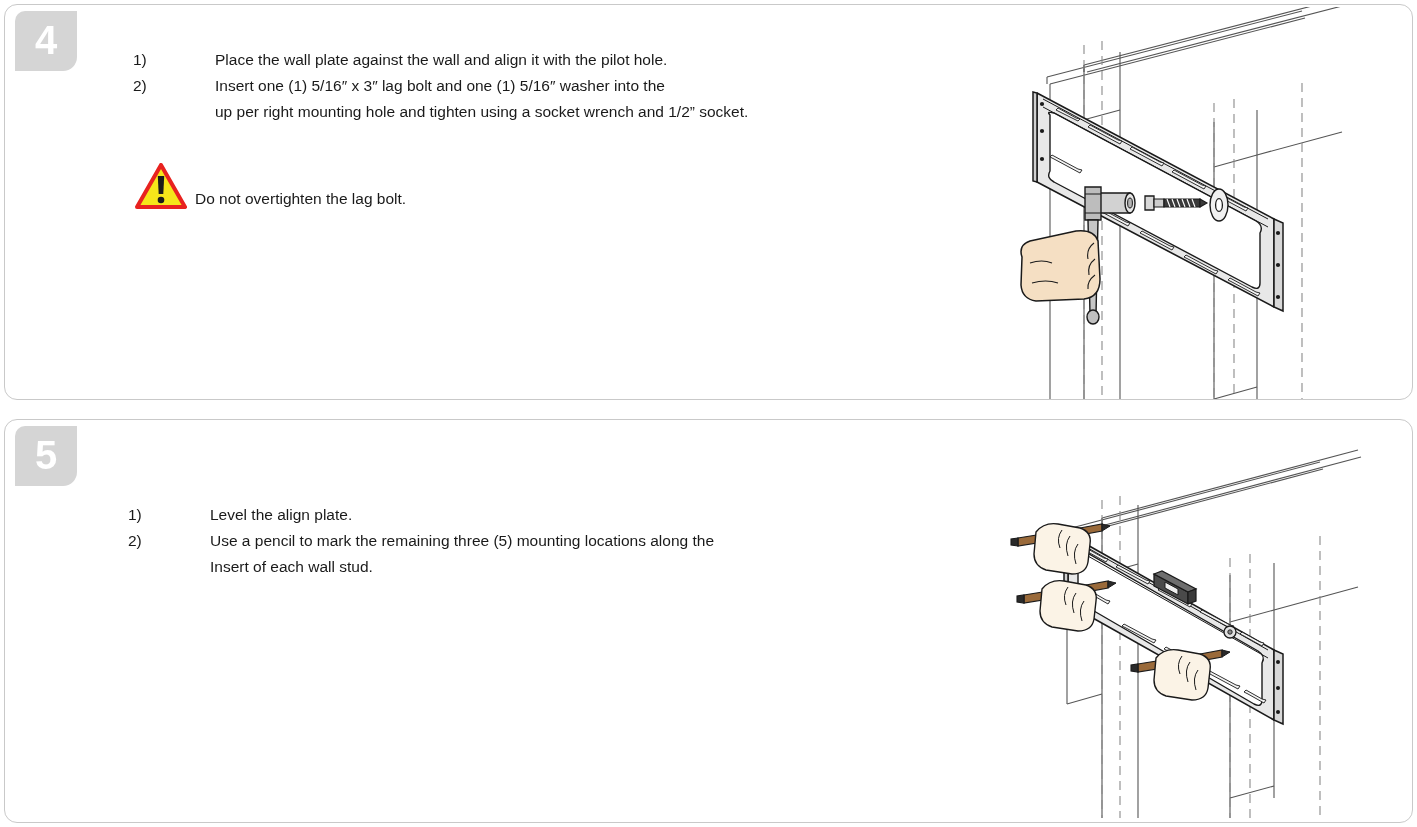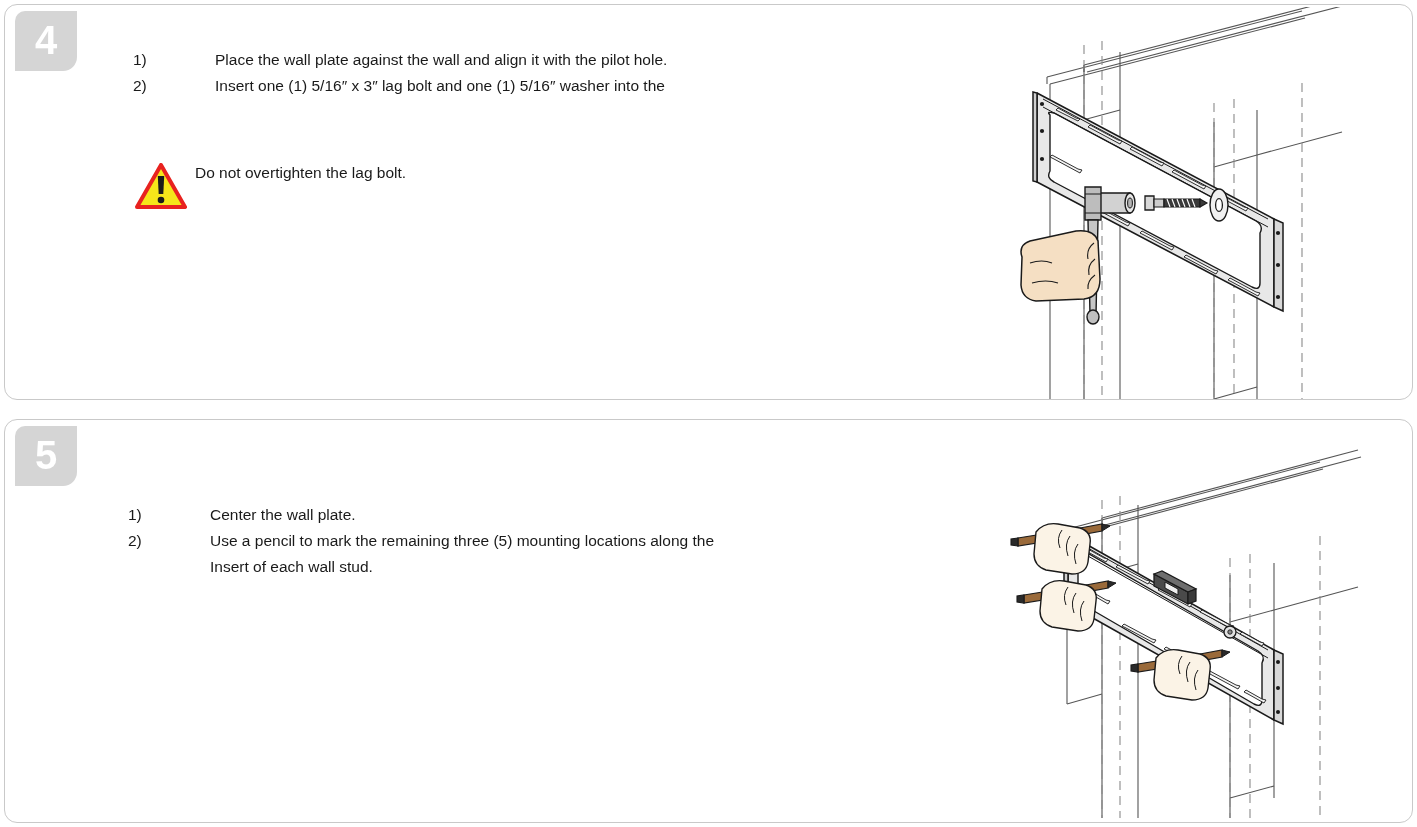--- a/index.html
+++ b/index.html
@@ -73,21 +73,21 @@
   .inst-cont {
     display: block;
   }
 
   
   .warning-note {
     position: absolute;
     left: 130px;
     top: 158px;
     display: flex;
-    align-items: flex-start;
+    align-items: flex-end;
   }
   .warning-icon {
     width: 52px;
     height: 46px;
     flex: 0 0 52px;
     margin-right: 8px;
   }
   .warning-text {
     font-size: 15.5px;
     line-height: 20px;
@@ -116,20 +116,21 @@
 
       <div class="inst-row">
         <span class="inst-marker">1)</span>
         <span class="inst-body">Place the wall plate against the wall and align it with the pilot hole.</span>
       </div>
 
       <div class="inst-row">
         <span class="inst-marker">2)</span>
         <span class="inst-body">
           <span>Insert one (1) 5/16″ x 3″ lag bolt and one (1) 5/16″ washer into the</span>
+          <span class="inst-cont">up per right mounting hole and tighten using a socket wrench and 1/2” socket.</span>
         </span>
       </div>
     </div>
 
     <div class="warning-note">
       <span class="warning-icon">
         <svg viewBox="0 0 52 46" xmlns="http://www.w3.org/2000/svg">
           <path d="M26 2 L50 44 L2 44 Z" fill="#f5e61a" stroke="#e8221f" stroke-width="4" stroke-linejoin="round"></path>
           <path d="M26 13 L29.2 13 L28.3 31 L23.7 31 L22.8 13 Z" fill="#1a1a1a"></path>
           <circle cx="26" cy="37" r="3.3" fill="#1a1a1a"></circle>
@@ -416,21 +417,21 @@
             <path d="M196 238 Q190 246 194 258"></path>
           </g>
         </g>
       </svg>
     </div>
   </div>
 
   <div class="instructions" style="top:502px;">
     <div class="inst-row">
       <span class="inst-marker">1)</span>
-      <span class="inst-body">Center the wall plate.</span>
+      <span class="inst-body">Level the align plate.</span>
     </div>
     <div class="inst-row">
       <span class="inst-marker">2)</span>
       <span class="inst-body">
         <span>Use a pencil to mark the remaining three (5) mounting locations along the</span>
         <span class="inst-cont">Insert of each wall stud.</span>
       </span>
     </div>
   </div>
 

